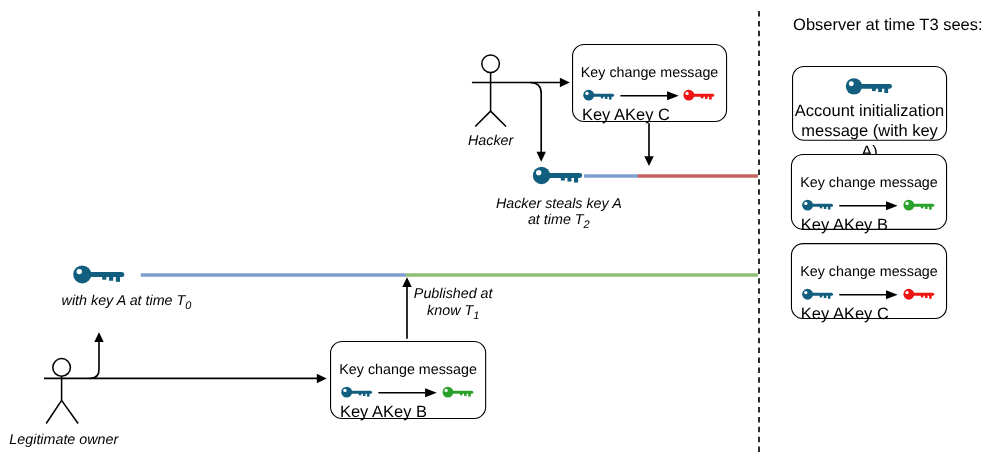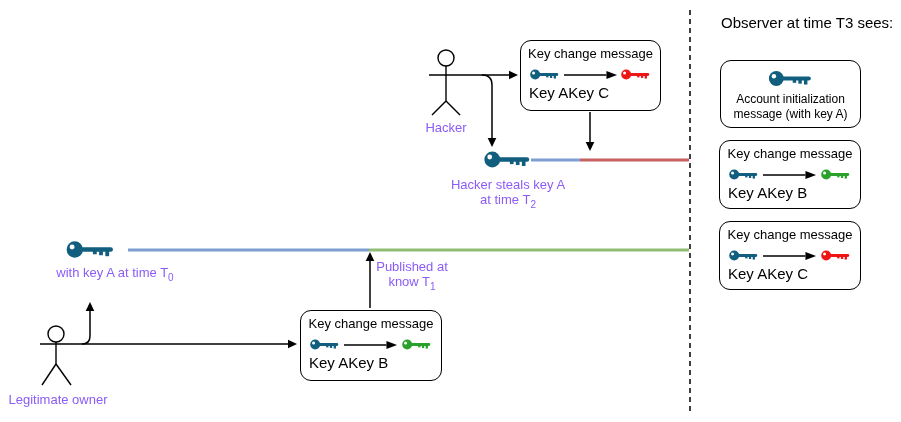--- a/index.html
+++ b/index.html
@@ -1,30 +1,30 @@
 <!DOCTYPE html>
 <html><head>
 <meta charset="utf-8">
 <style>
   html,body { margin:0; padding:0; background:#ffffff; font-family:"Liberation Sans", sans-serif; }
   .canvas { position:relative; width:901px; height:422px; background:#ffffff; overflow:hidden; }
   .overlay { position:absolute; left:0; top:0; width:901px; height:422px; }
   .abs { position:absolute; }
-  .lbl { font-size:13px; color:#8b5cf6; line-height:1.18; }
+  .lbl { font-size:13px; color:#000000; line-height:1.18;font-style:italic; }
   .center { text-align:center; }
   sub { font-size:10px; line-height:0; }
   .kcbox {
     position:absolute; box-sizing:border-box; background:#fff;
     border:1.5px solid #000; border-radius:11px; text-align:center;
   }
-  .kc-title { font-size:13px; margin-top:5px; }
+  .kc-title { font-size:13px; margin-top:17px; }
   .kc-row { display:flex; align-items:center; justify-content:space-between; padding:0 9px; margin-top:7px; }
   .kc-labels { display:flex; justify-content:flex-start; padding:0 8px; font-size:15px; margin-top:3px; }
   .obs-title { font-size:15px; }
-  .init-lines { font-size:12px; line-height:1.25; margin-top:4px; }
+  .init-lines { font-size:15px; line-height:1.25; margin-top:4px; }
   .problem { font-size:13.5px; line-height:1.25; }
   .keysvg { display:block; }
 </style>
 </head>
 <body>
 
 <div class="canvas">
 
   <svg width="0" height="0" style="position:absolute" aria-hidden="true">
     <defs>

